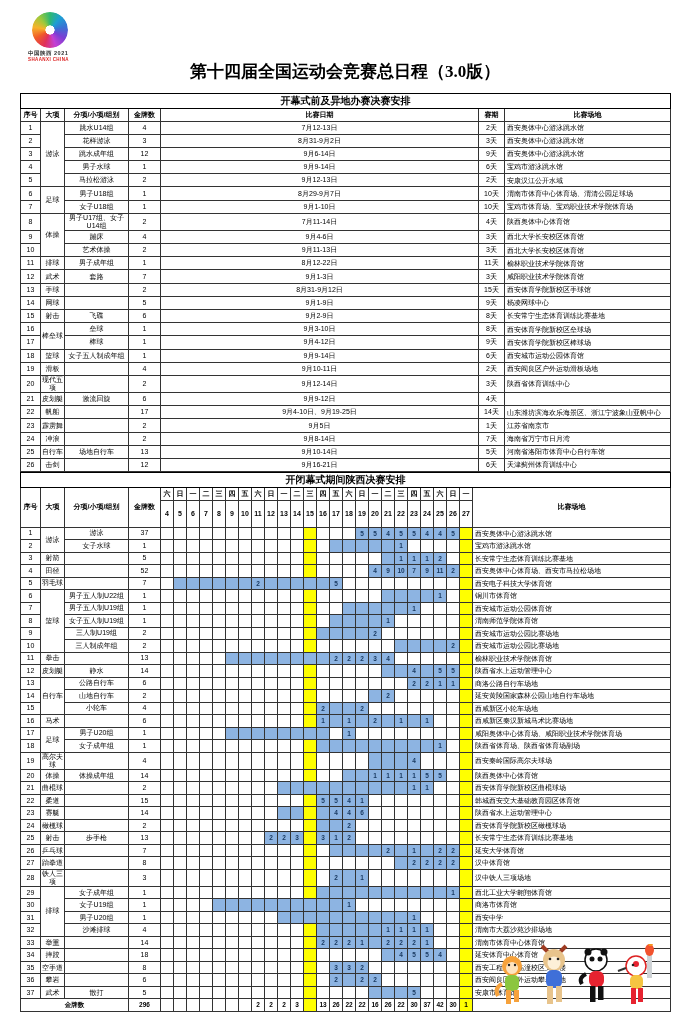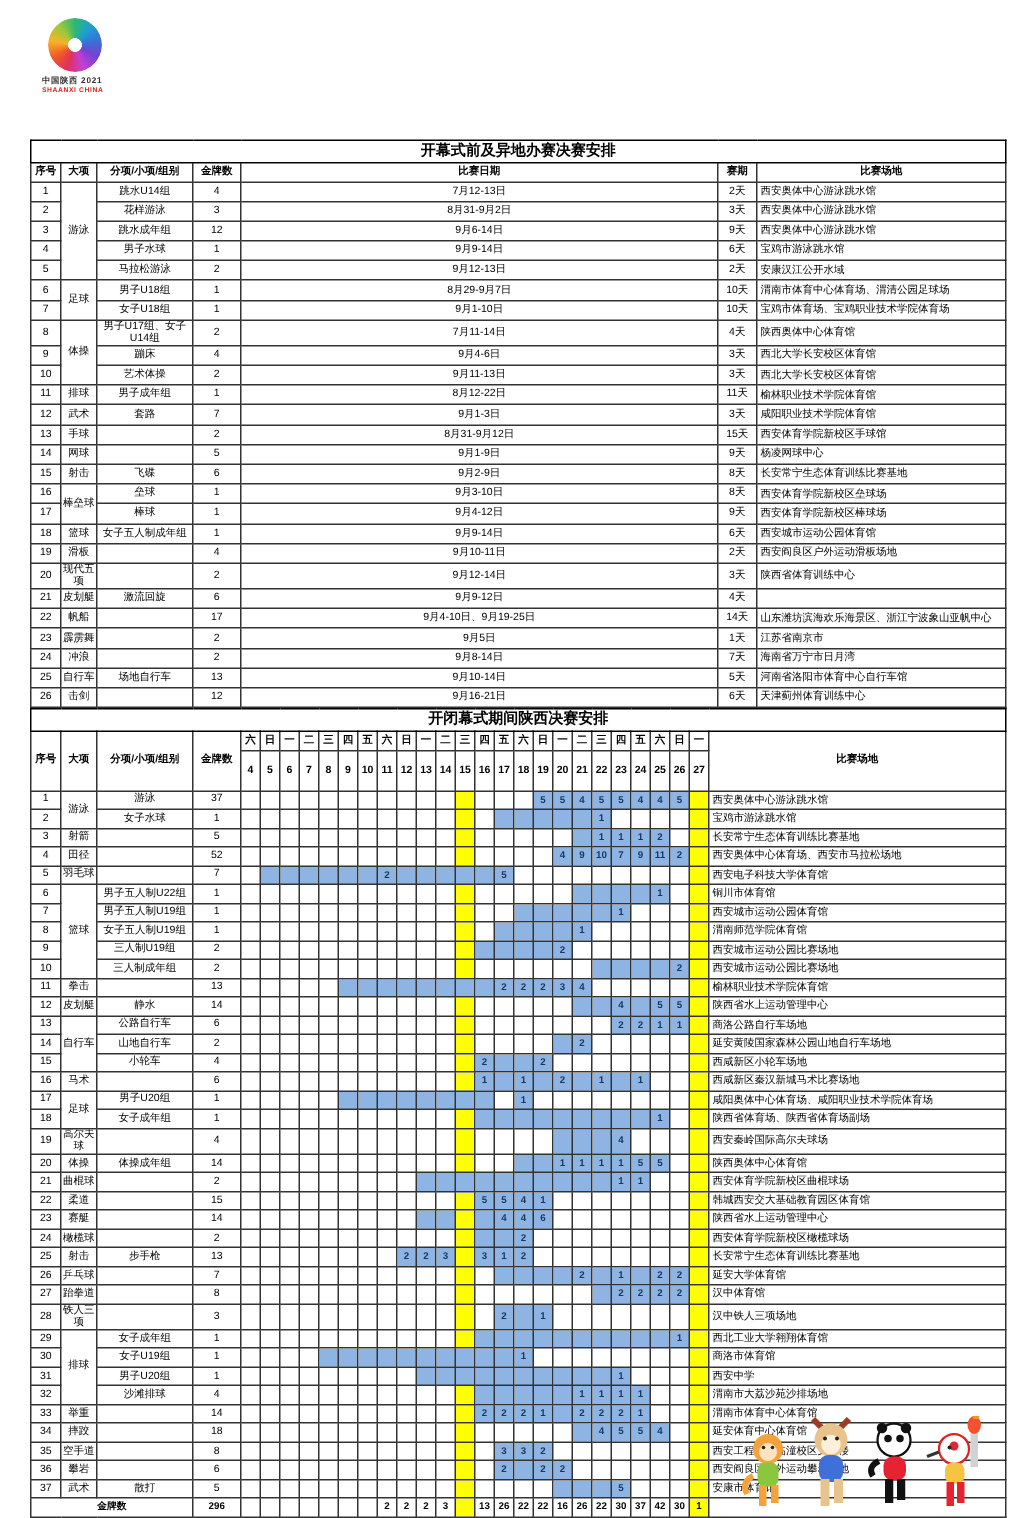--- a/index.html
+++ b/index.html
@@ -37,20 +37,21 @@
 <body>
 
 <div id="page">
 
   <div id="logo">
     <div class="emblem"></div>
     <div class="l1">中国陕西 2021</div>
     <div class="l2">SHAANXI CHINA</div>
   </div>
 
+  <div id="title">第十四届全国运动会竞赛总日程（3.0版）</div>
 
   <div id="tables">
 
     <table id="t1">
       <colgroup>
         <col style="width:20px">
           <col style="width:24px">
           <col style="width:64px">
         <col style="width:32px">
           <col style="width:318px">

